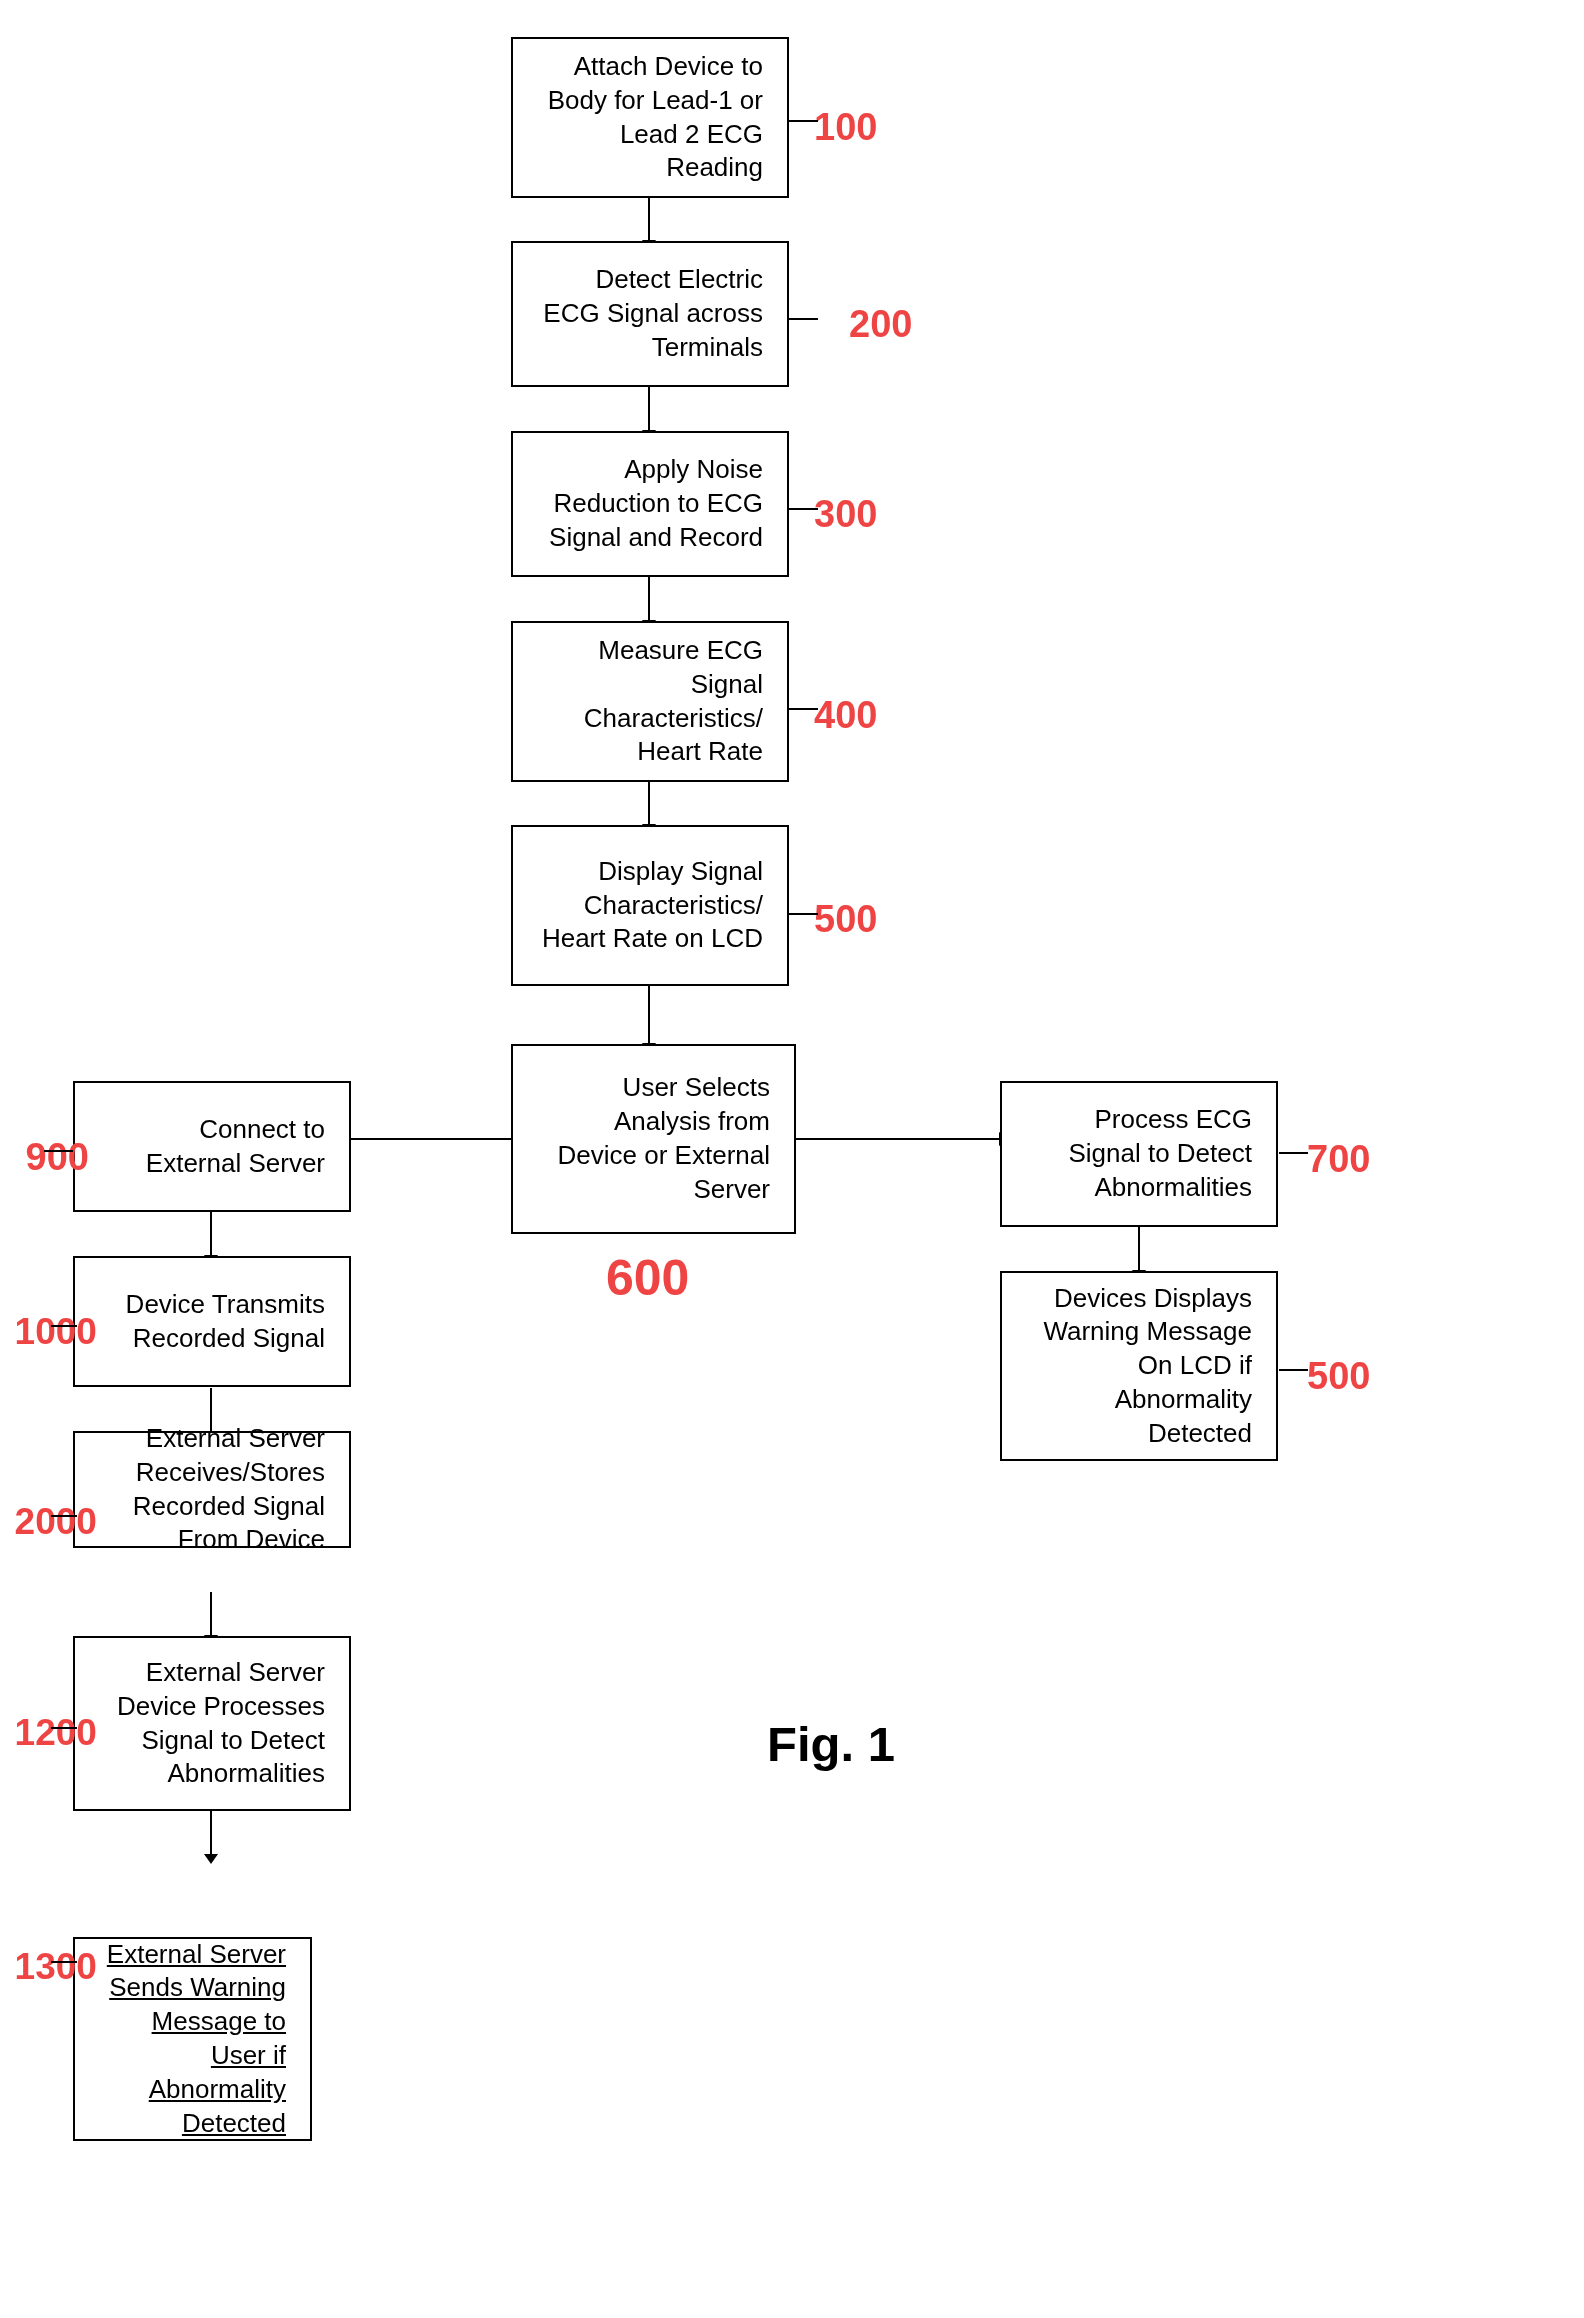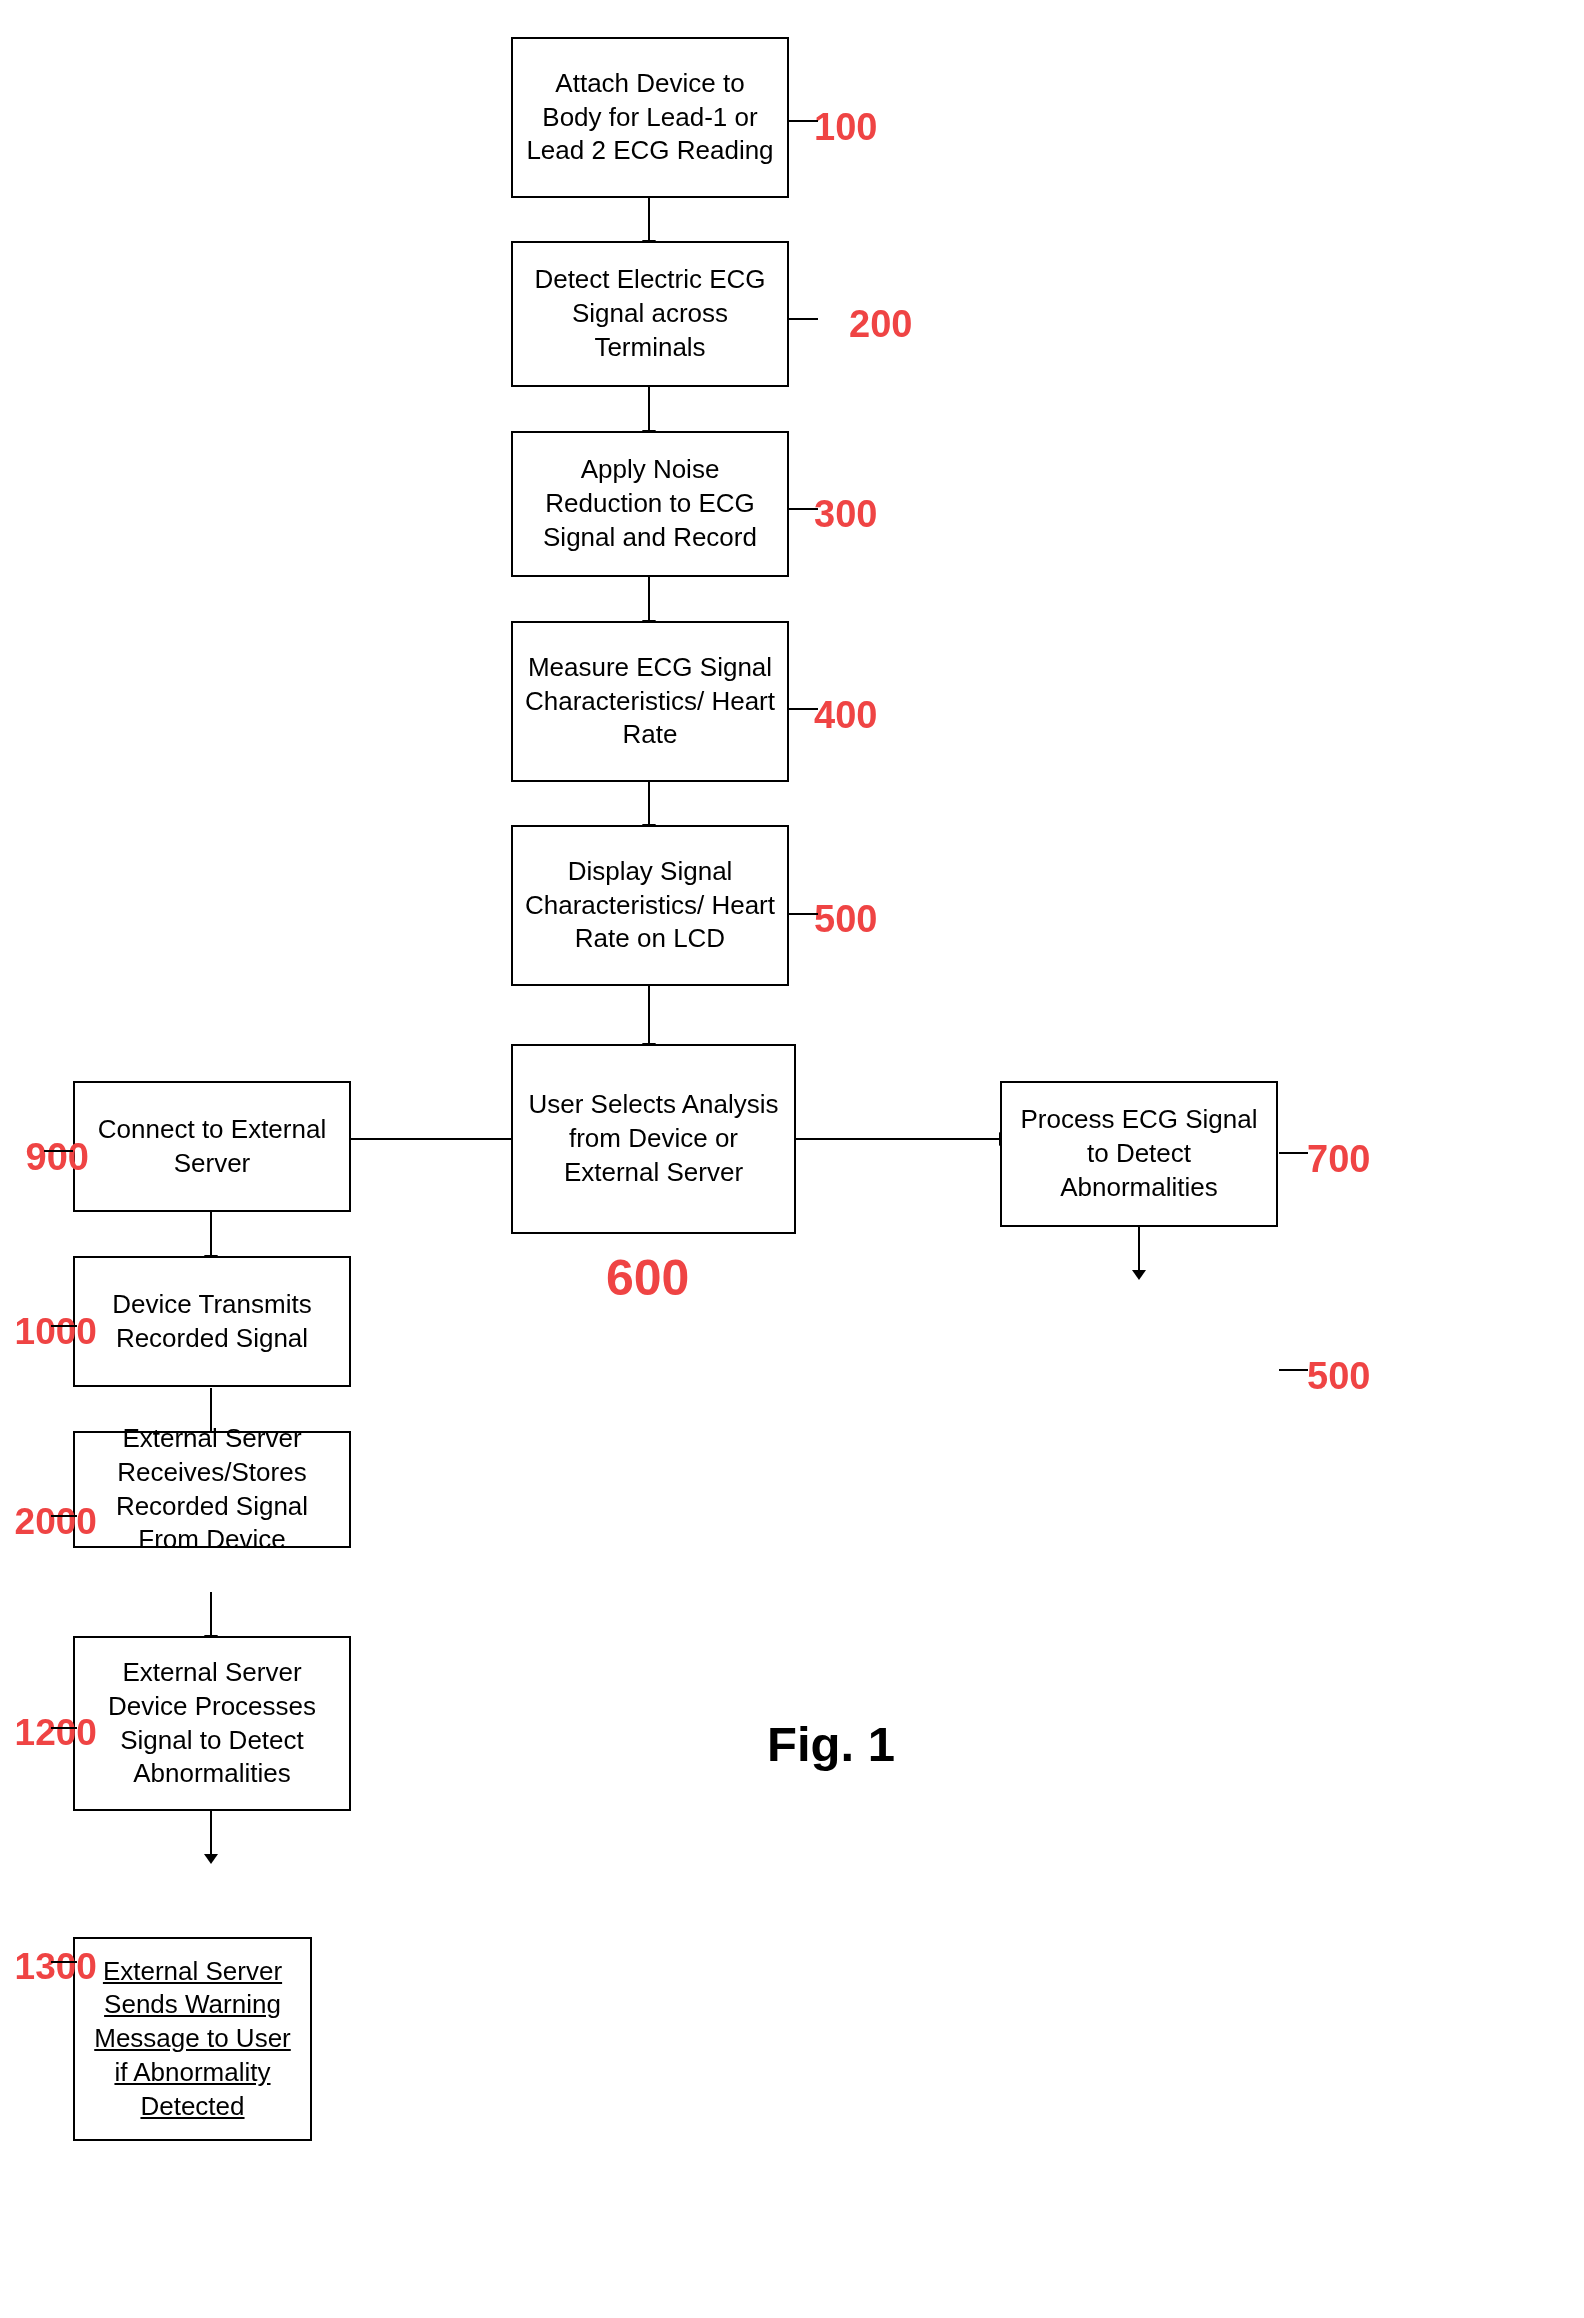--- a/index.html
+++ b/index.html
@@ -18,25 +18,25 @@
       height: 2319px;
     }
 
     .box {
       position: absolute;
       border: 2.2px solid #000;
       background: #fff;
       display: flex;
       align-items: center;
       justify-content: center;
-      text-align: center;
+      text-align: right;
       font-size: 26px;
       font-weight: normal;
       line-height: 1.3;
-      padding: 10px;
+      padding: 24px;
     }
 
     .label {
       position: absolute;
       font-size: 38px;
       font-weight: bold;
       color: #ef4444;
     }
 
     .arrow {
@@ -194,20 +194,23 @@
 
   <div class="box" style="left:1000px; top:1081px; width:278px; height:146px;">
     <span>Process ECG Signal to Detect Abnormalities</span>
   </div>
 
   <div class="label" style="left:1307px; top:1138px;">700</div>
   <div class="tick" style="left:1279px; top:1152px; width:29px; height:2.2px;"></div>
 
   <div class="arrow arrow-v arrowhead-down" style="left:1138px; top:1227px; height:44px;"></div>
 
+  <div class="box" style="left:1000px; top:1271px; width:278px; height:190px;">
+    <span>Devices Displays Warning Message On LCD if Abnormality Detected</span>
+  </div>
 
   <div class="label" style="left:1307px; top:1355px;">500</div>
   <div class="tick" style="left:1279px; top:1369px; width:29px; height:2.2px;"></div>
 
   <div class="fig-label" style="left:767px; top:1716px; font-size:49px; font-weight:bold;">Fig. 1</div>
 
 </div>
 
 
 </body></html>

